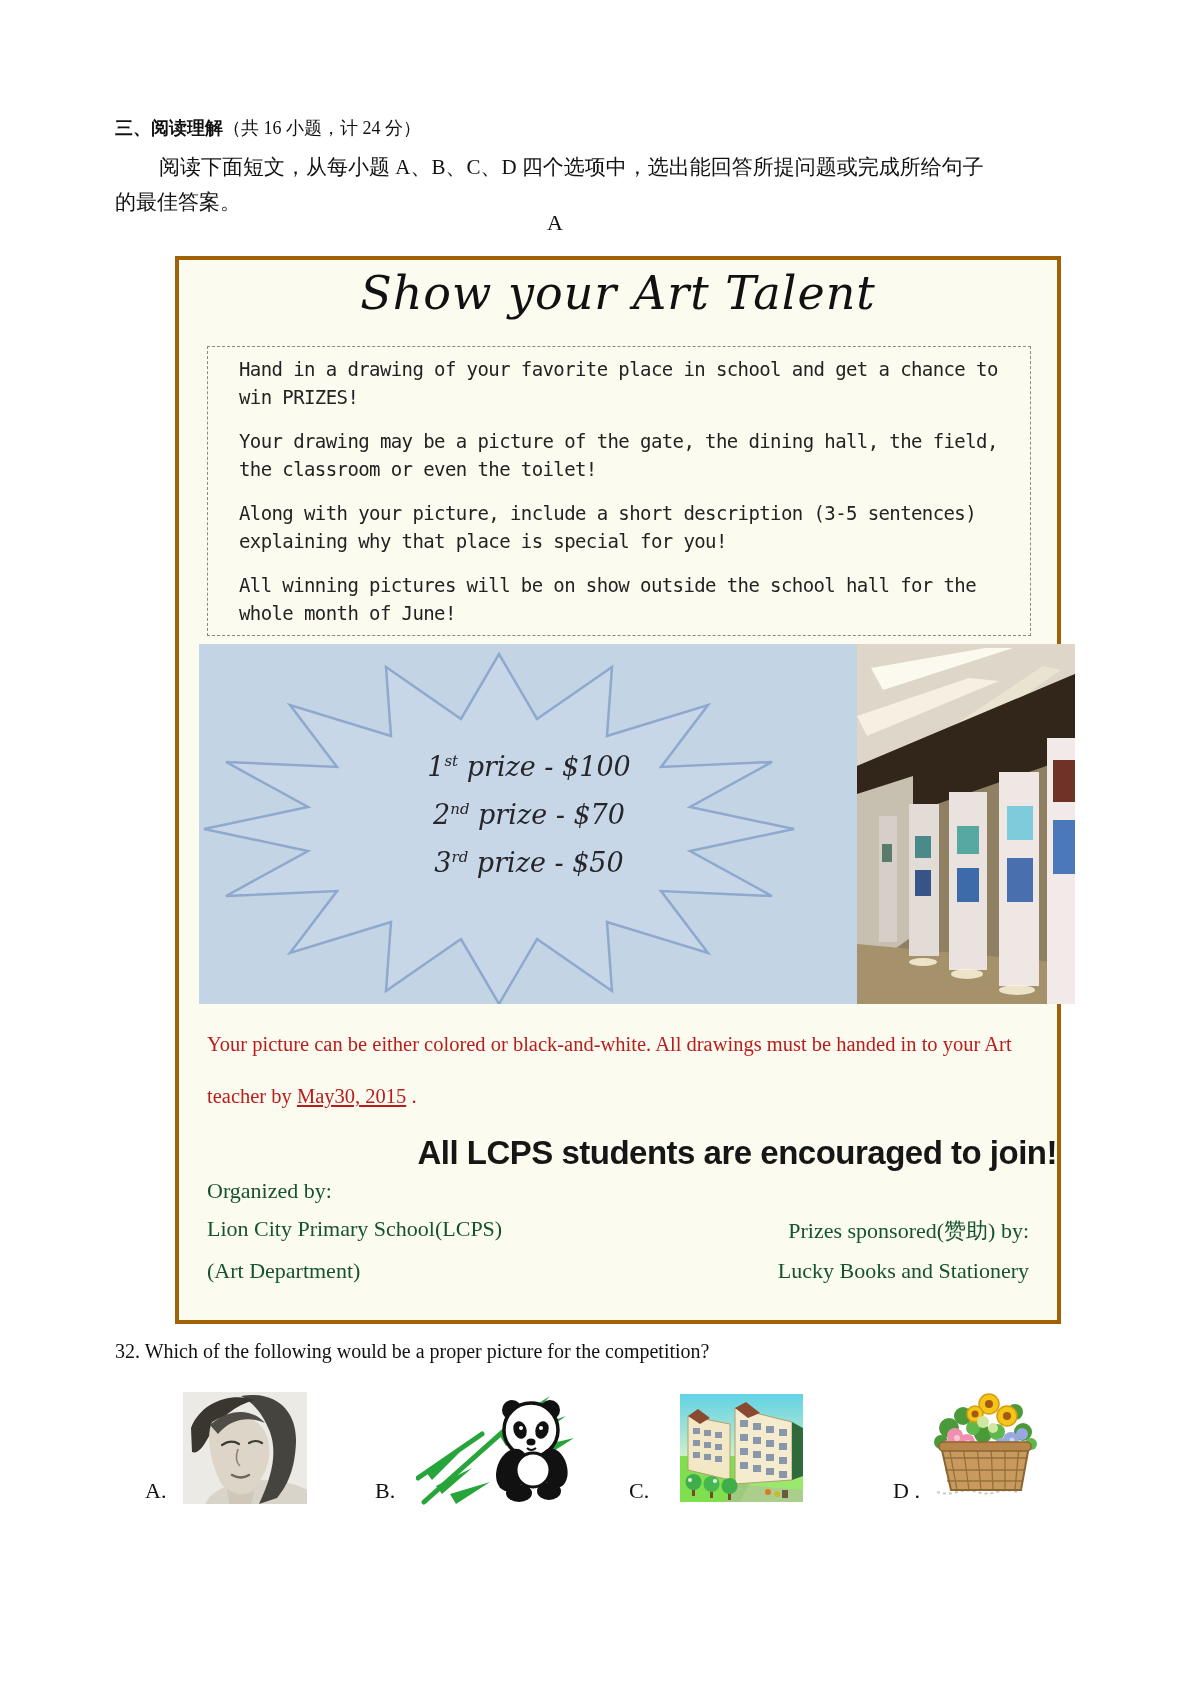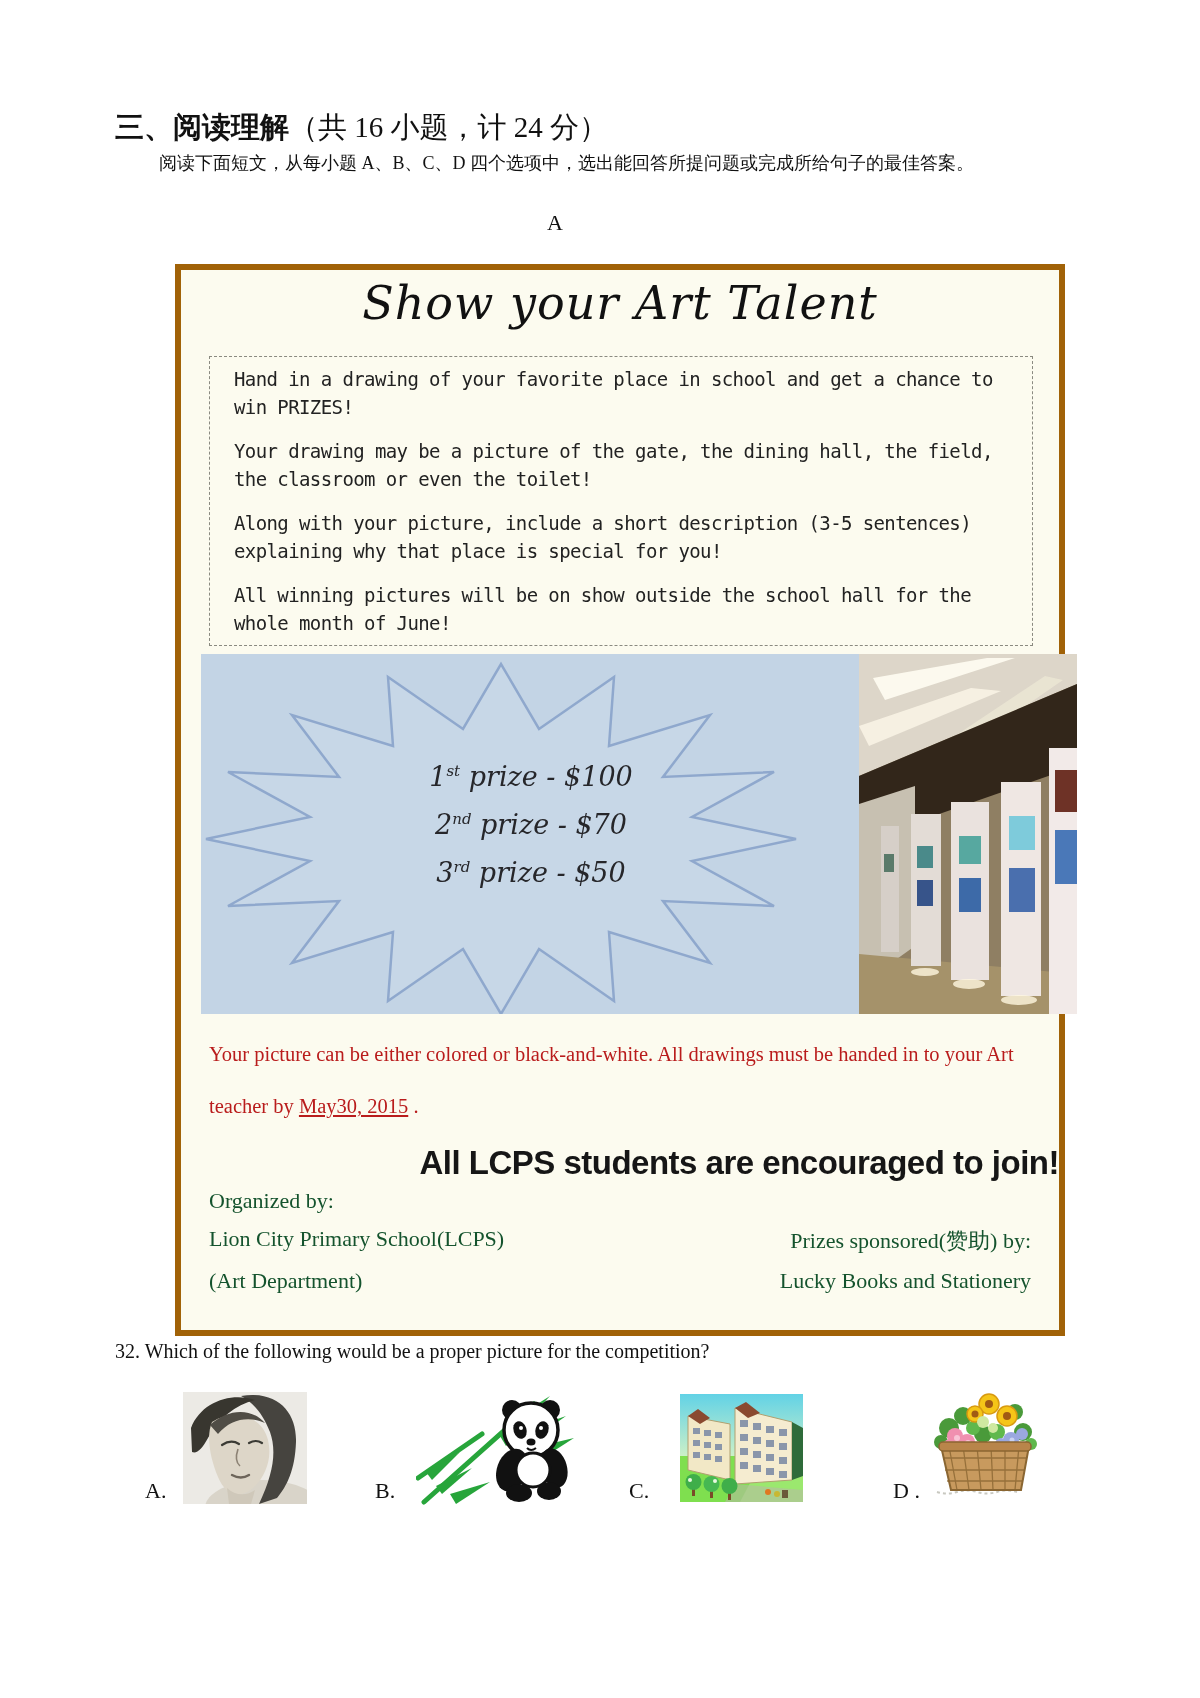--- a/index.html
+++ b/index.html
@@ -2,33 +2,33 @@
 <html><head>
 <meta charset="utf-8">
 <style>
   html,body{margin:0;padding:0;}
   body{
     width:1200px;height:1698px;position:relative;background:#ffffff;
     font-family:"Liberation Serif", serif;color:#111;
   }
   .abs{position:absolute;}
   
-  .sec-header{left:115px;top:108px;font-size:29px;}
+  .sec-header{left:115px;top:116px;font-size:18px;}
   .sec-header b{font-family:"Liberation Sans",sans-serif;font-weight:bold;}
-  .intro{left:115px;top:150px;width:884px;font-size:18px;line-height:27px;text-indent:44px;}
+  .intro{left:115px;top:150px;width:884px;font-size:21px;line-height:35px;text-indent:44px;}
   .passage-label{left:175px;top:210px;width:760px;text-align:center;font-size:22px;}
   
-  .poster{left:175px;top:264px;width:878px;height:1060px;border:6px solid #a16207;
+  .poster{left:175px;top:256px;width:878px;height:1060px;border:4px solid #a16207;
     background:#fcfbef;}
   .poster-title{position:absolute;top:6px;left:0;width:100%;text-align:center;
     font-family:"DejaVu Serif",serif;font-style:italic;font-size:46px;letter-spacing:1px;}
   .dotted-box{position:absolute;left:28px;top:86px;width:790px;padding:8px 16px;
     border:1px dashed #8a8a80;font-family:"DejaVu Sans Mono",monospace;
     font-size:19px;letter-spacing:-0.6px;line-height:28px;color:#222;}
-  .dotted-box p{margin:0 0 16px 8px;}
+  .dotted-box p{margin:0 0 16px 15px;}
   .dotted-box p:last-child{margin-bottom:0;}
   .mid-row{position:absolute;left:20px;top:384px;width:838px;height:360px;}
   .star-area{position:absolute;left:0;top:0;width:660px;height:360px;background:#c3d4e5;overflow:hidden;}
   .star-svg{position:absolute;left:0;top:0;}
   .prize-block{position:absolute;left:0;top:96px;width:100%;text-align:center;
     font-family:"DejaVu Serif",serif;font-style:italic;font-size:27px;line-height:43px;color:#26262a;}
   .prize-block sup{font-size:15px;}
   .photo{position:absolute;left:658px;top:0;width:218px;height:360px;}
   .handed-text{position:absolute;left:28px;top:758px;width:840px;font-size:20.5px;
     line-height:52px;color:#b91c1c;}

